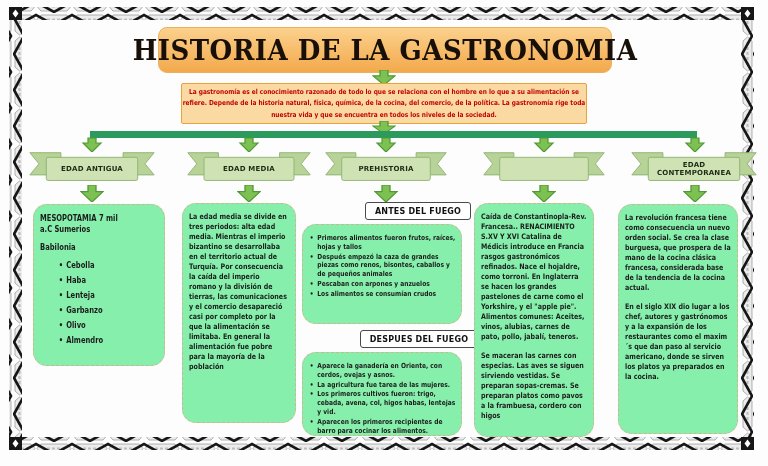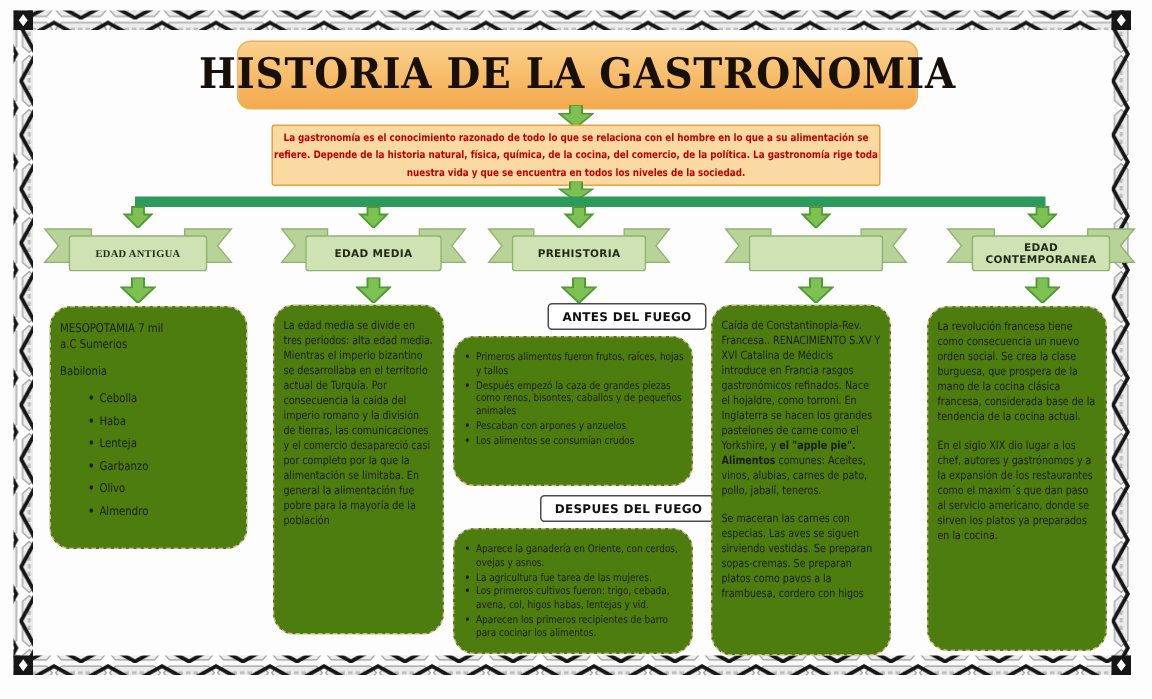--- a/index.html
+++ b/index.html
@@ -43,30 +43,30 @@
   .arr polygon{fill:var(--arrow-fill);stroke:var(--arrow-stroke);stroke-width:1.3;}
 
   
   .ribbon{position:absolute;top:149px;height:37px;}
   .ribbon svg{position:absolute;inset:0;width:100%;height:100%;}
   .ribbon .lbl{
     position:absolute;left:13%;right:13%;top:24%;bottom:14%;
     display:flex;align-items:center;justify-content:center;text-align:center;
     font-size:7px;font-weight:bold;line-height:8px;color:#1f2a16;letter-spacing:.2px;
   }
-  .r1{left:28px;width:128px;font-family:Liberation Serif, serif;}
+  .r1{left:28px;width:128px;}
   .r2{left:186px;width:126px;}
   .r3{left:324px;width:124px;}
   .r4{left:482px;width:124px;}
   .r5{left:630px;width:128px;}
 
   
   .dash{
     border:1.5px dashed var(--dashed-border);border-radius:14px;box-sizing:border-box;
-    background:#4d7c0f;padding:8px 6px;font-size:7.5px;line-height:10px;overflow:hidden;
+    background:#86efac;padding:8px 6px;font-size:7.5px;line-height:10px;overflow:hidden;font-weight:bold;
   }
   .dash p{margin:0 0 9px 0;}
   .dash p:last-child{margin-bottom:0;}
   .box-antigua{left:33px;top:204px;width:132px;min-height:162px;height:162px;font-size:8px;line-height:11px;}
   .box-media{left:182px;top:203px;width:114px;height:220px;}
   .box-antes{left:302px;top:224px;width:160px;height:100px;font-size:7px;line-height:8.8px;padding:5px 5px;}
   .box-despues{left:302px;top:352px;width:160px;height:84px;font-size:7px;line-height:8.8px;padding:5px 5px;}
   .box-moderna{left:474px;top:203px;width:120px;height:234px;}
   .box-contemp{left:618px;top:204px;width:120px;height:230px;}
 

